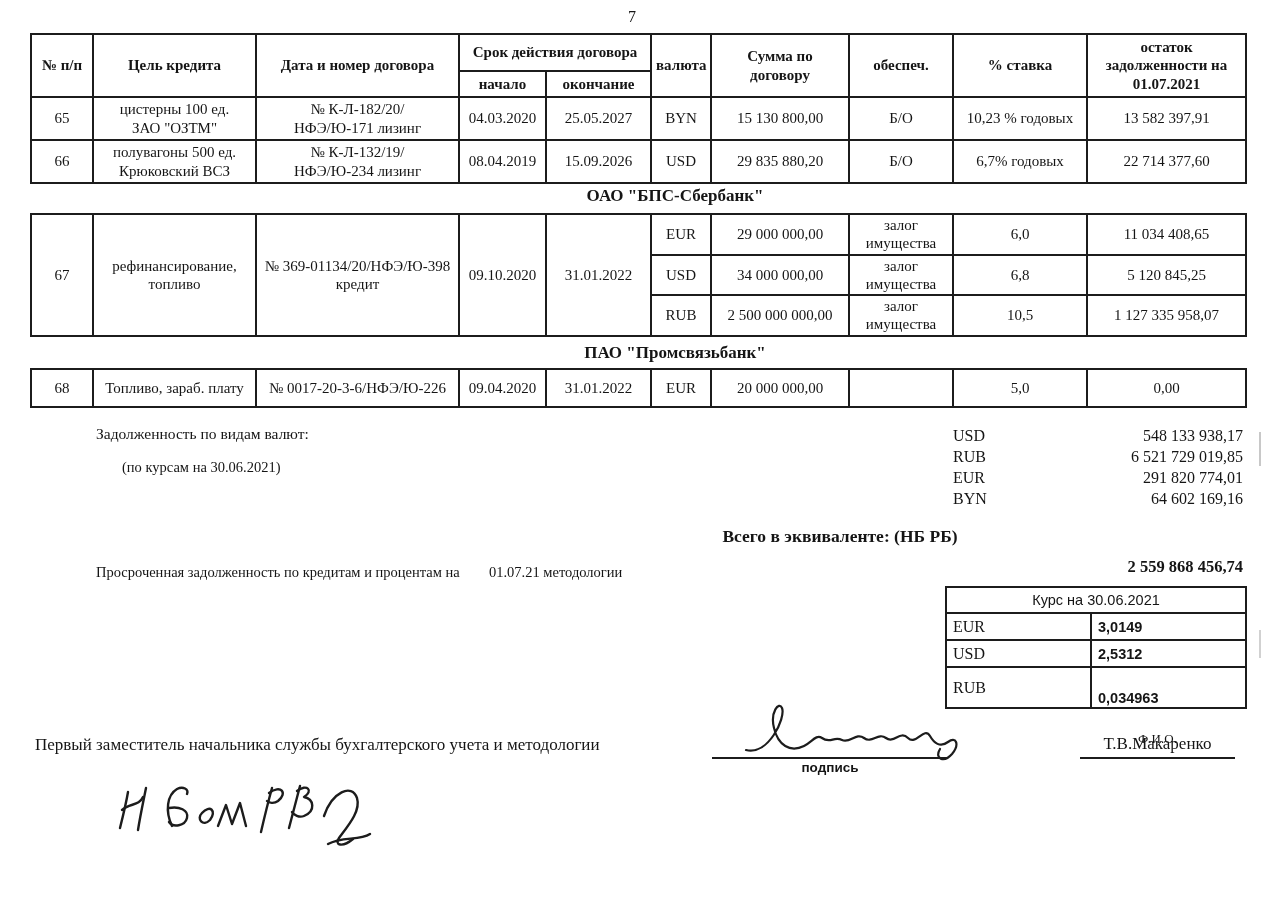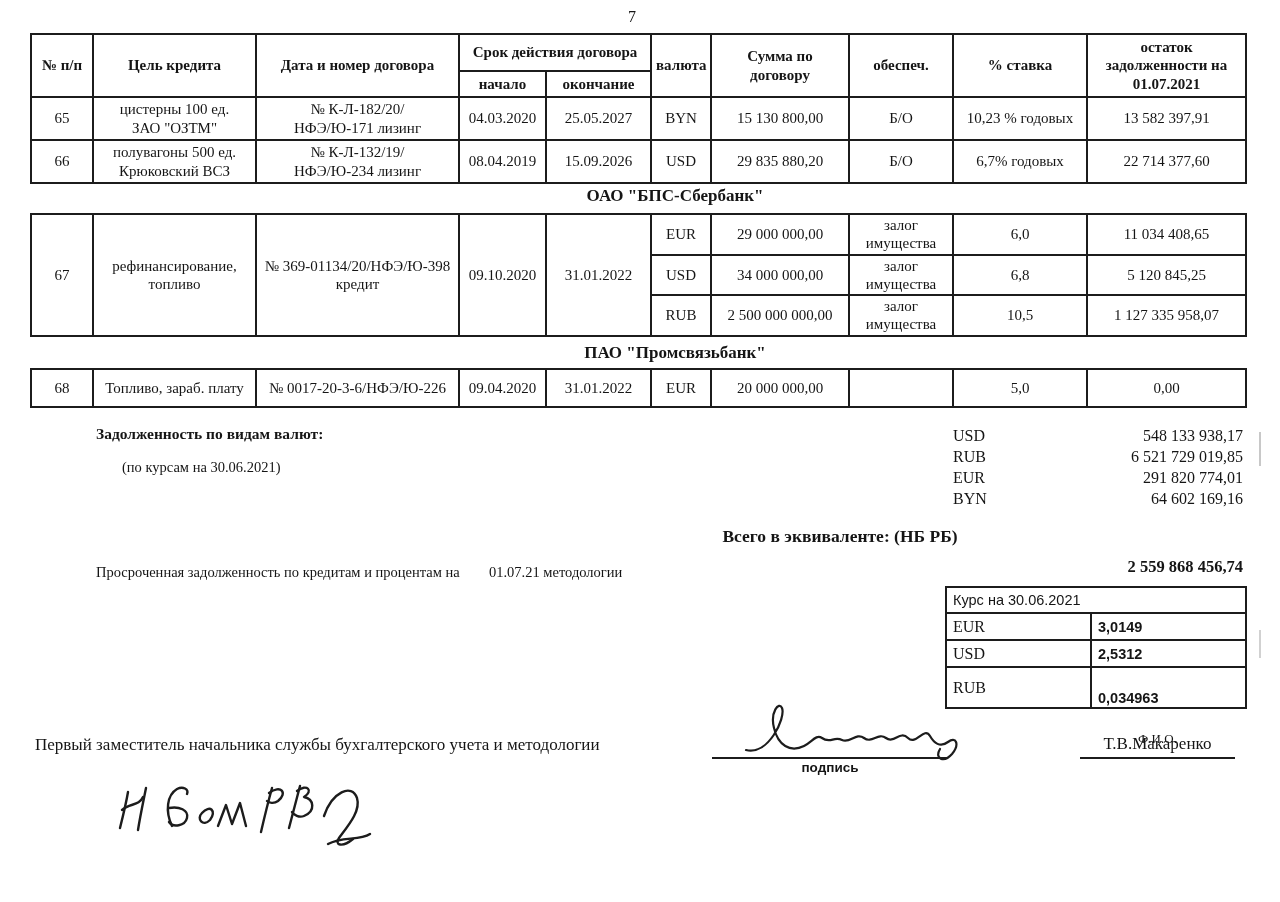--- a/index.html
+++ b/index.html
@@ -20,21 +20,21 @@
   .nowrap{white-space:nowrap;}
   .small{font-size:13.5px;line-height:1.15;}
   .ratecell{font-size:14px;}
   
   .section-title{font-weight:bold;font-size:17px;text-align:center;}
   
   .cur-row{display:flex;justify-content:space-between;font-size:16px;line-height:21px;}
   
   table.rates{border-collapse:collapse;table-layout:fixed;}
   table.rates td{border:2px solid #1c1c1c;padding:1px 6px;vertical-align:middle;color:#151515;}
-  .rates-title{font-family:"Liberation Sans", sans-serif;font-size:14.5px;text-align:left;}
+  .rates-title{font-family:"Liberation Sans", sans-serif;font-size:14.5px;text-align:center;}
   .rates-code{font-size:16px;text-align:left;}
   .rates-val{font-family:"Liberation Sans", sans-serif;font-size:14.5px;font-weight:bold;}
   
   .sig-line{border-top:2px solid #1c1c1c;}
   .sans{font-family:Liberation Sans, sans-serif;}
   svg path{fill:none;stroke:#1c1c1c;stroke-linecap:round;stroke-linejoin:round;}
 </style>
 </head>
 <body>
 
@@ -194,21 +194,21 @@
       <td>31.01.2022</td>
       <td>EUR</td>
       <td>20 000 000,00</td>
       <td></td>
       <td>5,0</td>
       <td>0,00</td>
     </tr>
   </tbody>
 </table>
 
-<div class="abs" style="left:96px;top:425px;font-size:15.5px;font-weight:bold;">Задолженность  по видам валют:</div>
+<div class="abs" style="left:96px;top:425px;font-size:15.5px;font-weight:normal;">Задолженность  по видам валют:</div>
 <div class="abs" style="left:96px;top:459px;font-size:14.5px;margin-left:26px;">(по курсам на 30.06.2021)</div>
 
 <div class="abs" style="left:953px;top:425px;width:290px;">
   <div class="cur-row">
     <span>USD</span>
     <span>548 133 938,17</span>
   </div>
   <div class="cur-row">
     <span>RUB</span>
     <span>6 521 729 019,85</span>

